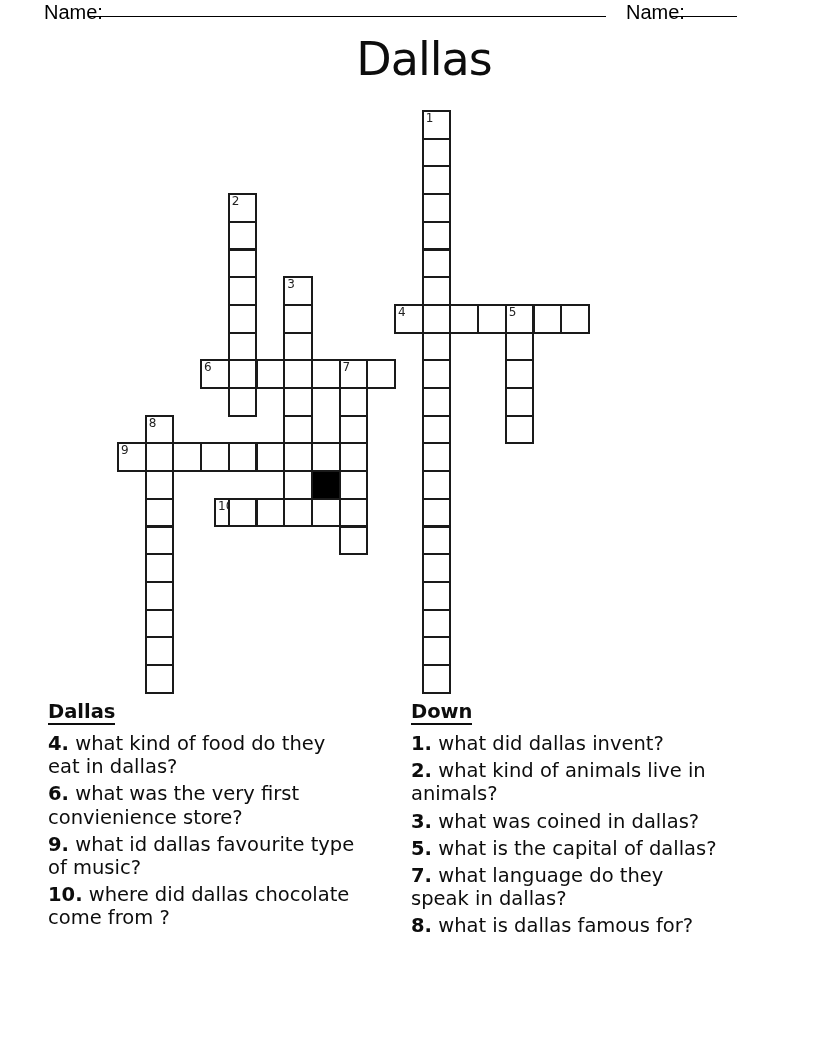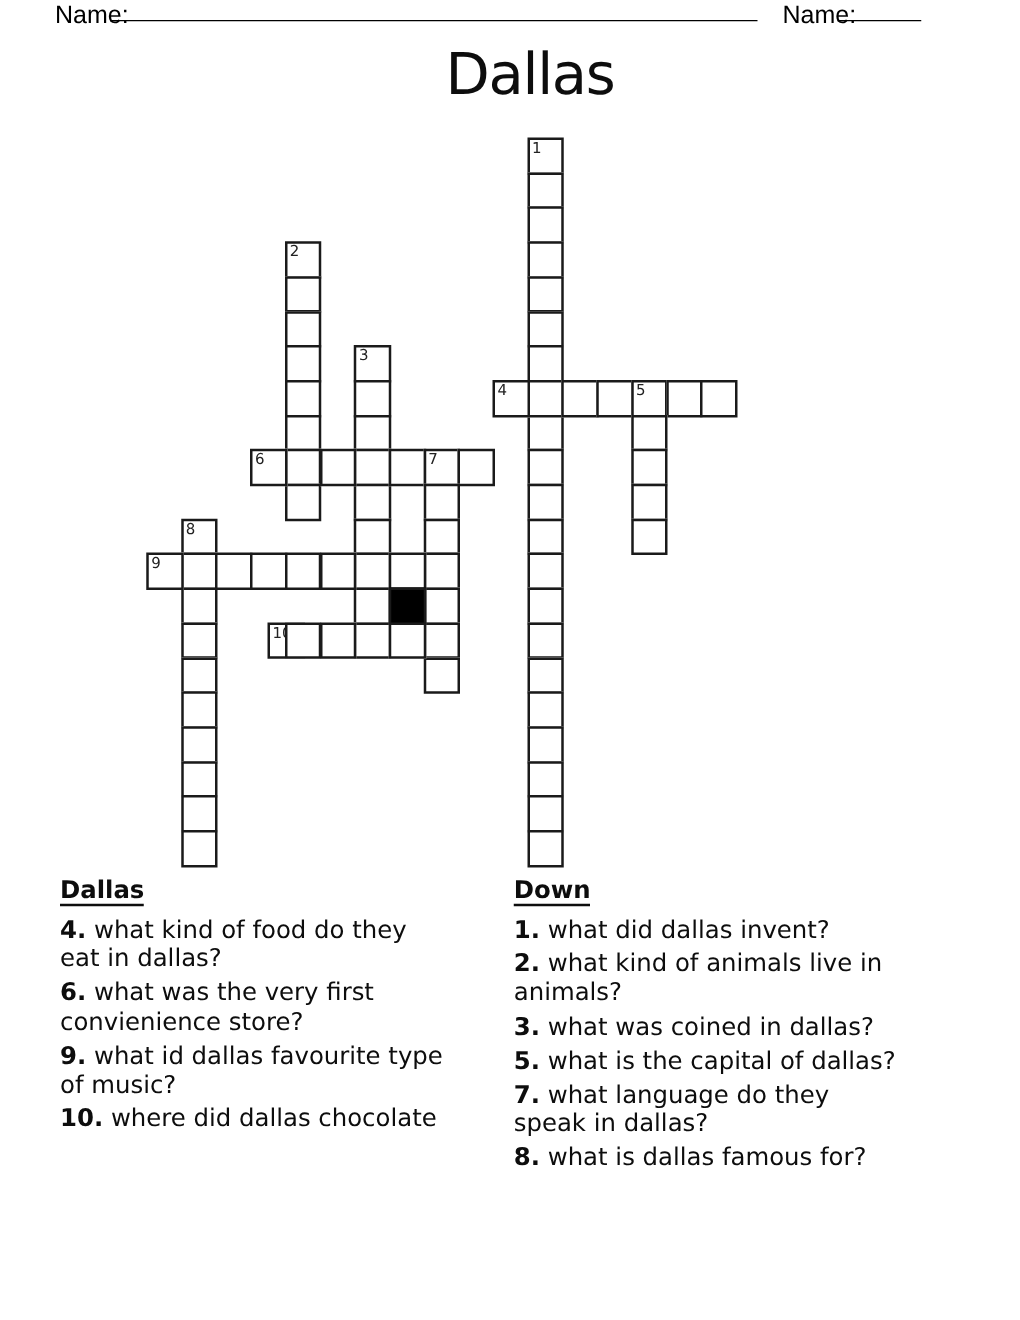--- a/index.html
+++ b/index.html
@@ -214,20 +214,21 @@
         <div class="clue">
           <div class="clue-line"><span class="clue-num">6.</span> what was the very first</div>
           <div class="clue-line">convienience store?</div>
         </div>
         <div class="clue">
           <div class="clue-line"><span class="clue-num">9.</span> what id dallas favourite type</div>
           <div class="clue-line">of music?</div>
         </div>
         <div class="clue">
           <div class="clue-line"><span class="clue-num">10.</span> where did dallas chocolate</div>
+          <div class="clue-line">come from ?</div>
         </div>
       </div>
   </div>
 
   <div id="down-col" class="clue-col">
     <h2 class="clue-heading">Down</h2>
     <div id="down-list">
         <div class="clue">
           <div class="clue-line"><span class="clue-num">1.</span> what did dallas invent?</div>
         </div>

